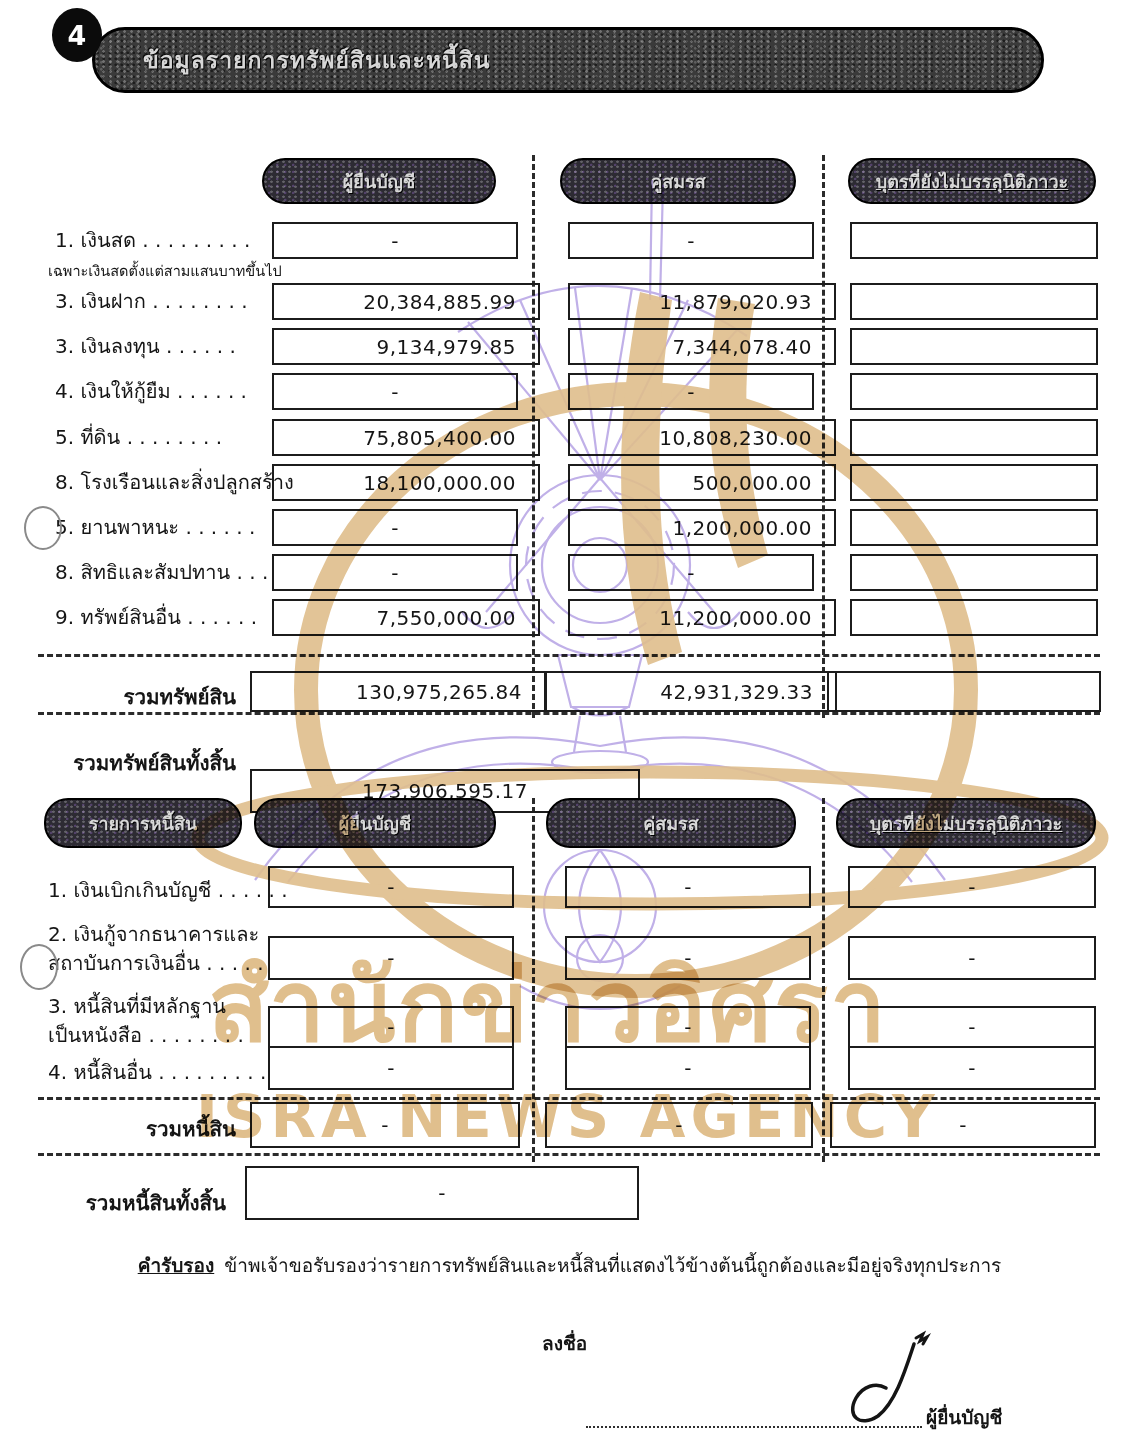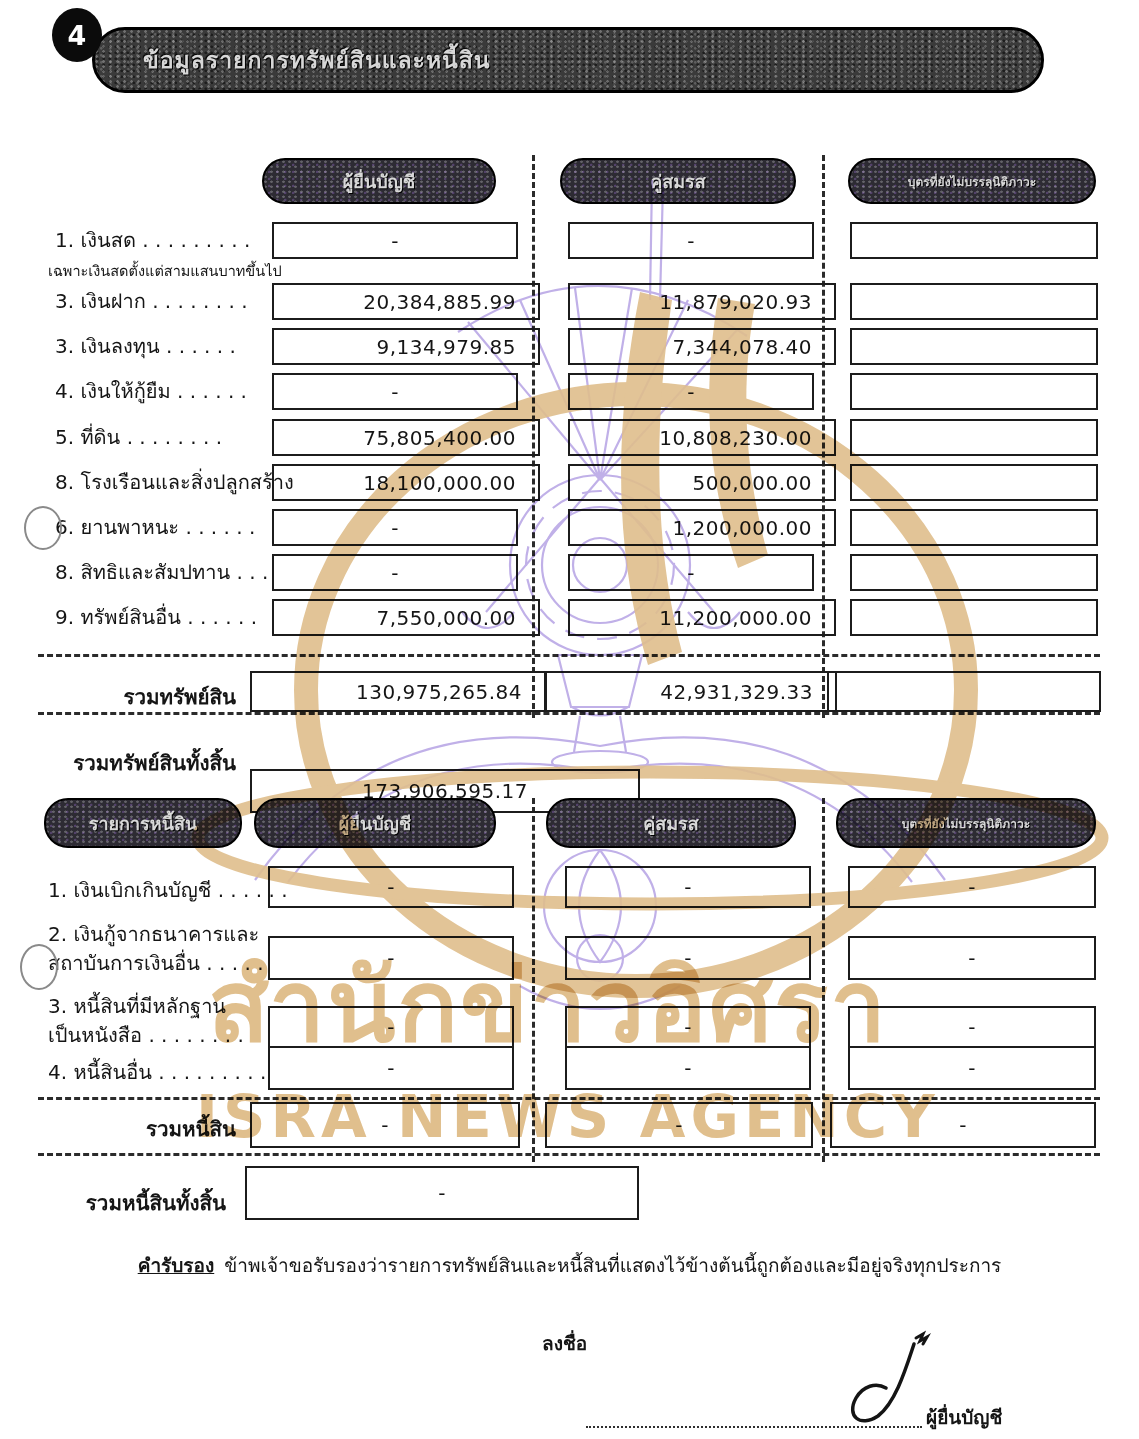--- a/index.html
+++ b/index.html
@@ -37,21 +37,21 @@
   .pill {
     position:absolute; height:42px; border-radius:24px; border:2px solid #000;
     background:
       radial-gradient(circle at 25% 35%, rgba(255,255,255,.26) 0 1px, transparent 1.5px) 0 0/6px 5px,
       radial-gradient(circle at 65% 70%, rgba(120,90,160,.5) 0 1px, transparent 1.6px) 0 0/8px 7px,
       #2d2b33;
     display:flex; align-items:center; justify-content:center;
     color:#d8d8d8; font-weight:bold; font-size:18px;
     text-shadow:1px 1px 0 #000; z-index:2;
   }
-  .pill.small { font-size:12px; }
+  .pill.small { font-size:18px;text-decoration:underline; }
   
   .vdash { position:absolute; width:0; border-left:3px dashed #2b2b2b; z-index:1; }
   .hdash { position:absolute; left:38px; width:1062px; height:0; border-top:3px dashed #2b2b2b; z-index:1; }
   
   .row-label {
     position:absolute; left:55px; font-size:20px; line-height:1.45;
     white-space:pre-line; z-index:2;
   }
   .note { position:absolute; left:48px; font-size:14.5px; z-index:2; }
   .box {
@@ -129,21 +129,21 @@
   <div class="row-label" style="top:423px;">5.  ที่ดิน  . . . . . . . .</div>
   <div class="box num col-d" style="top:419px;">75,805,400.00</div>
   <div class="box num col-s" style="top:419px;">10,808,230.00</div>
   <div class="box col-c" style="top:419px;"></div>
 
   <div class="row-label" style="top:468px;">8.  โรงเรือนและสิ่งปลูกสร้าง</div>
   <div class="box num col-d" style="top:464px;">18,100,000.00</div>
   <div class="box num col-s" style="top:464px;">500,000.00</div>
   <div class="box col-c" style="top:464px;"></div>
 
-  <div class="row-label" style="top:513px;">6.  ยานพาหนะ  . . . . . .</div>
+  <div class="row-label" style="top:513px;">5.  ยานพาหนะ  . . . . . .</div>
   <div class="box dash col-d" style="top:509px;">-</div>
   <div class="box num col-s" style="top:509px;">1,200,000.00</div>
   <div class="box col-c" style="top:509px;"></div>
 
   <div class="row-label" style="top:558px;">8.  สิทธิและสัมปทาน  . . .</div>
   <div class="box dash col-d" style="top:554px;">-</div>
   <div class="box dash col-s" style="top:554px;">-</div>
   <div class="box col-c" style="top:554px;"></div>
 
   <div class="row-label" style="top:603px;">9.  ทรัพย์สินอื่น  . . . . . .</div>

